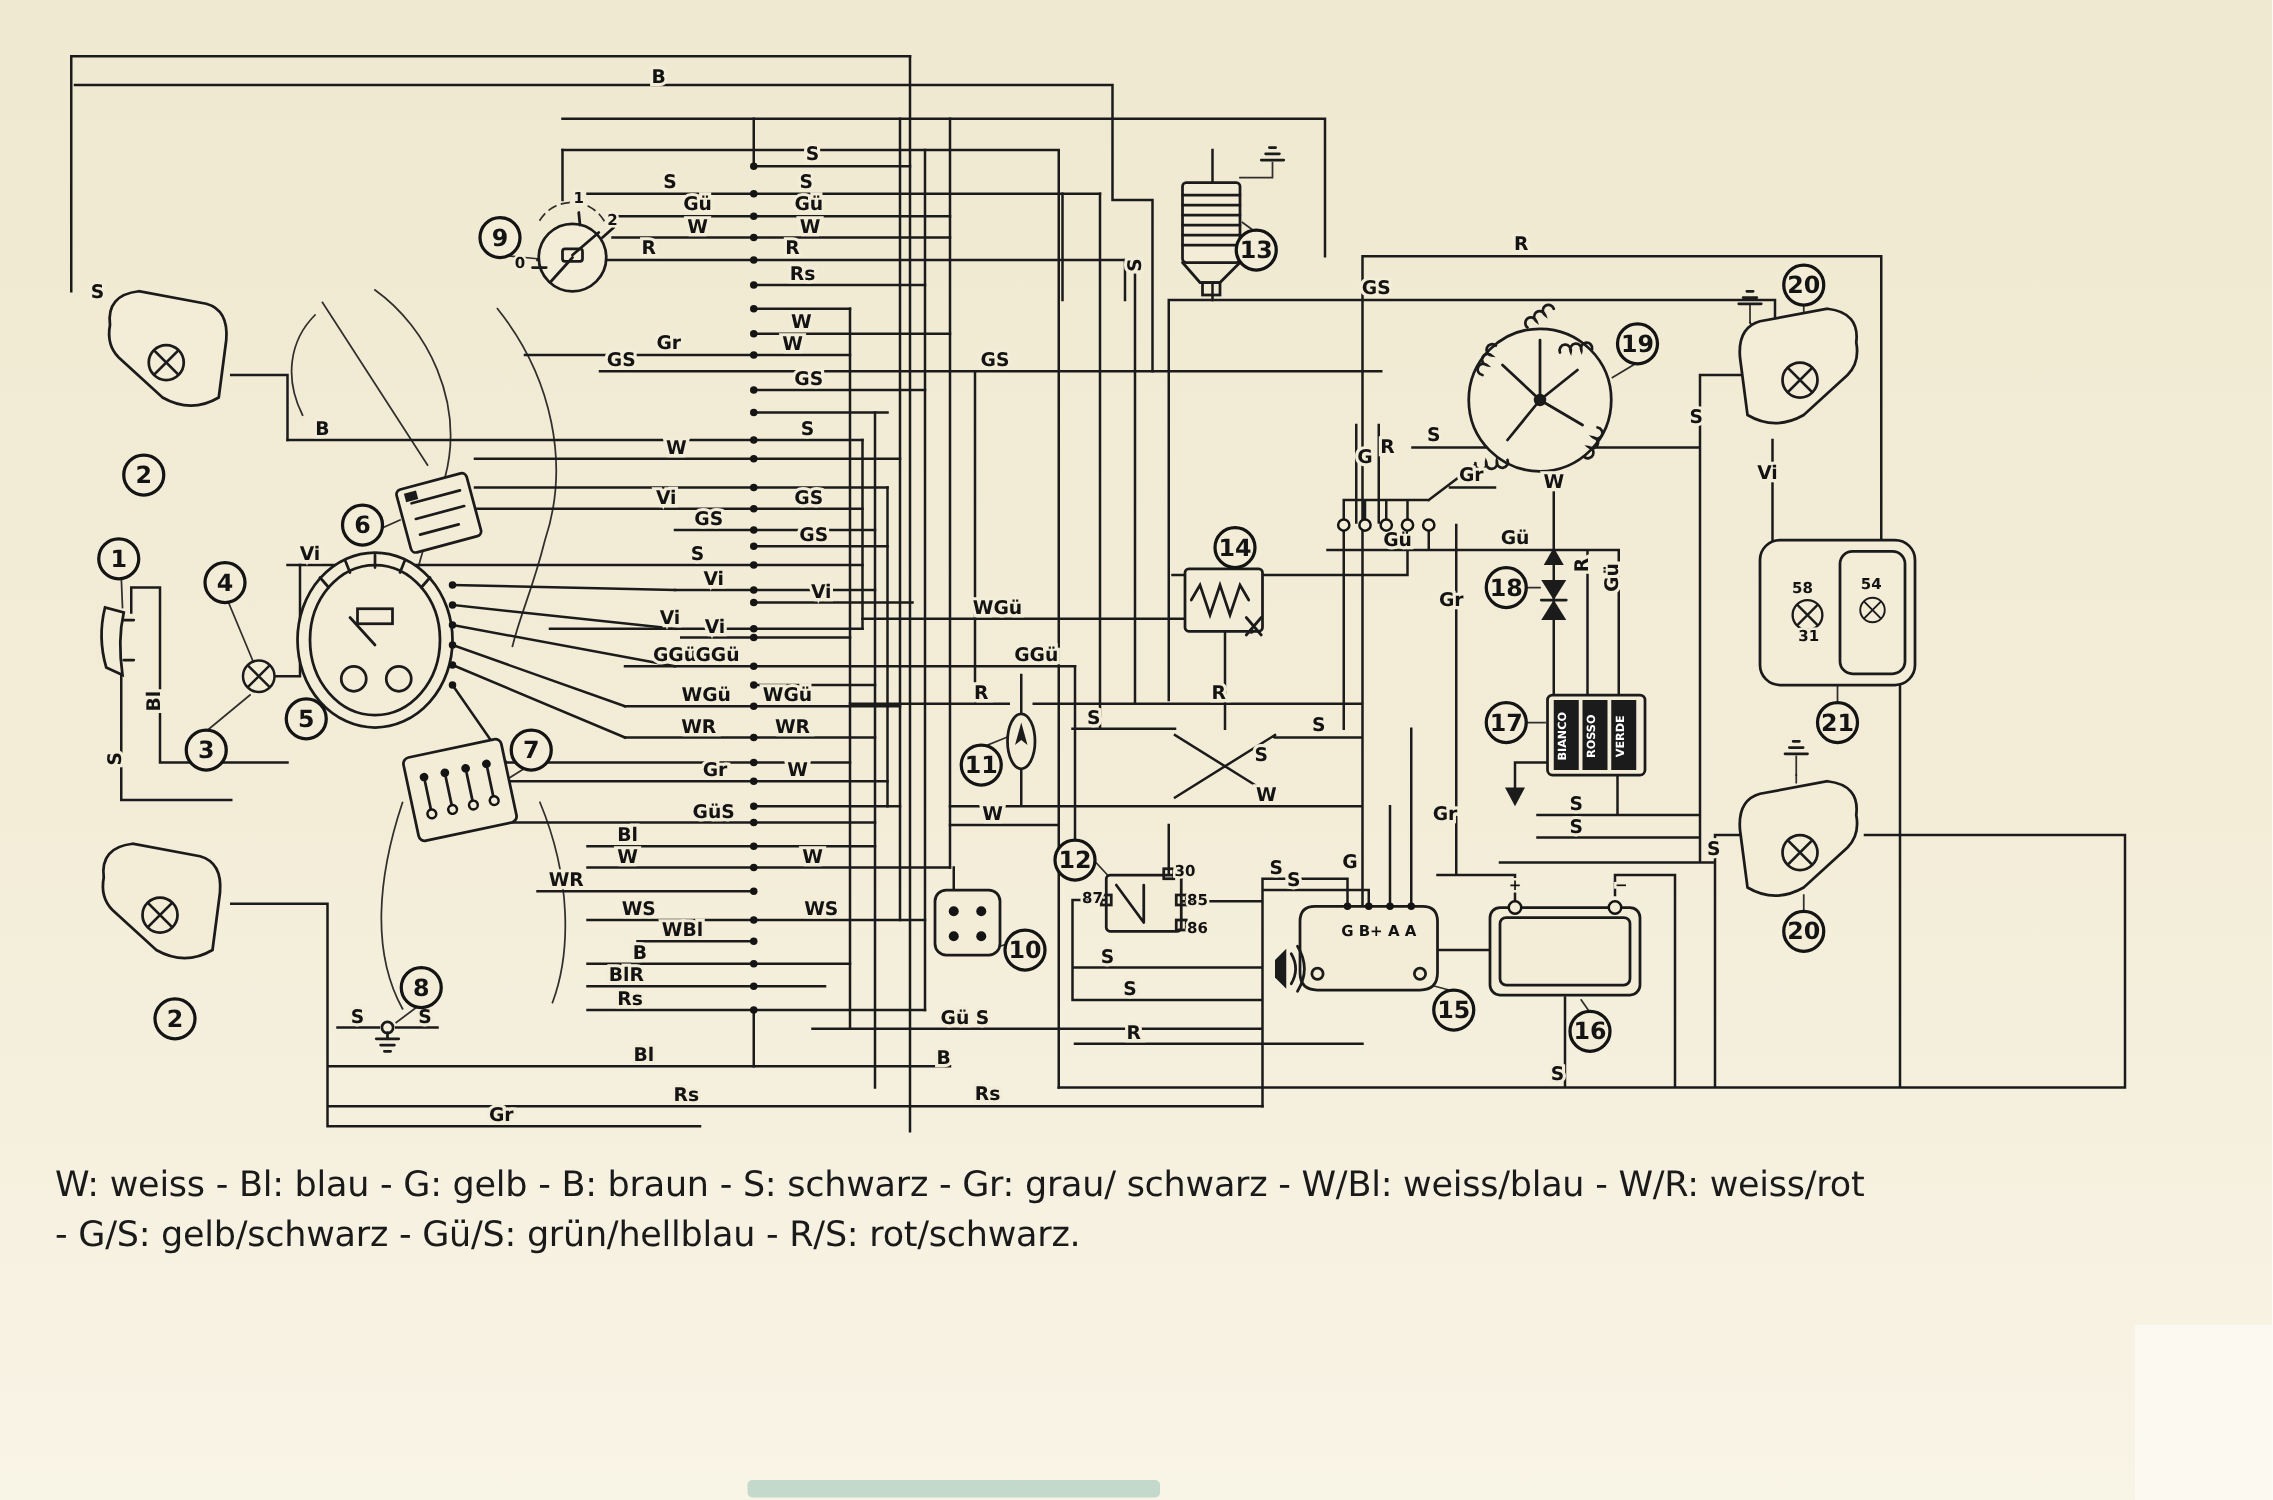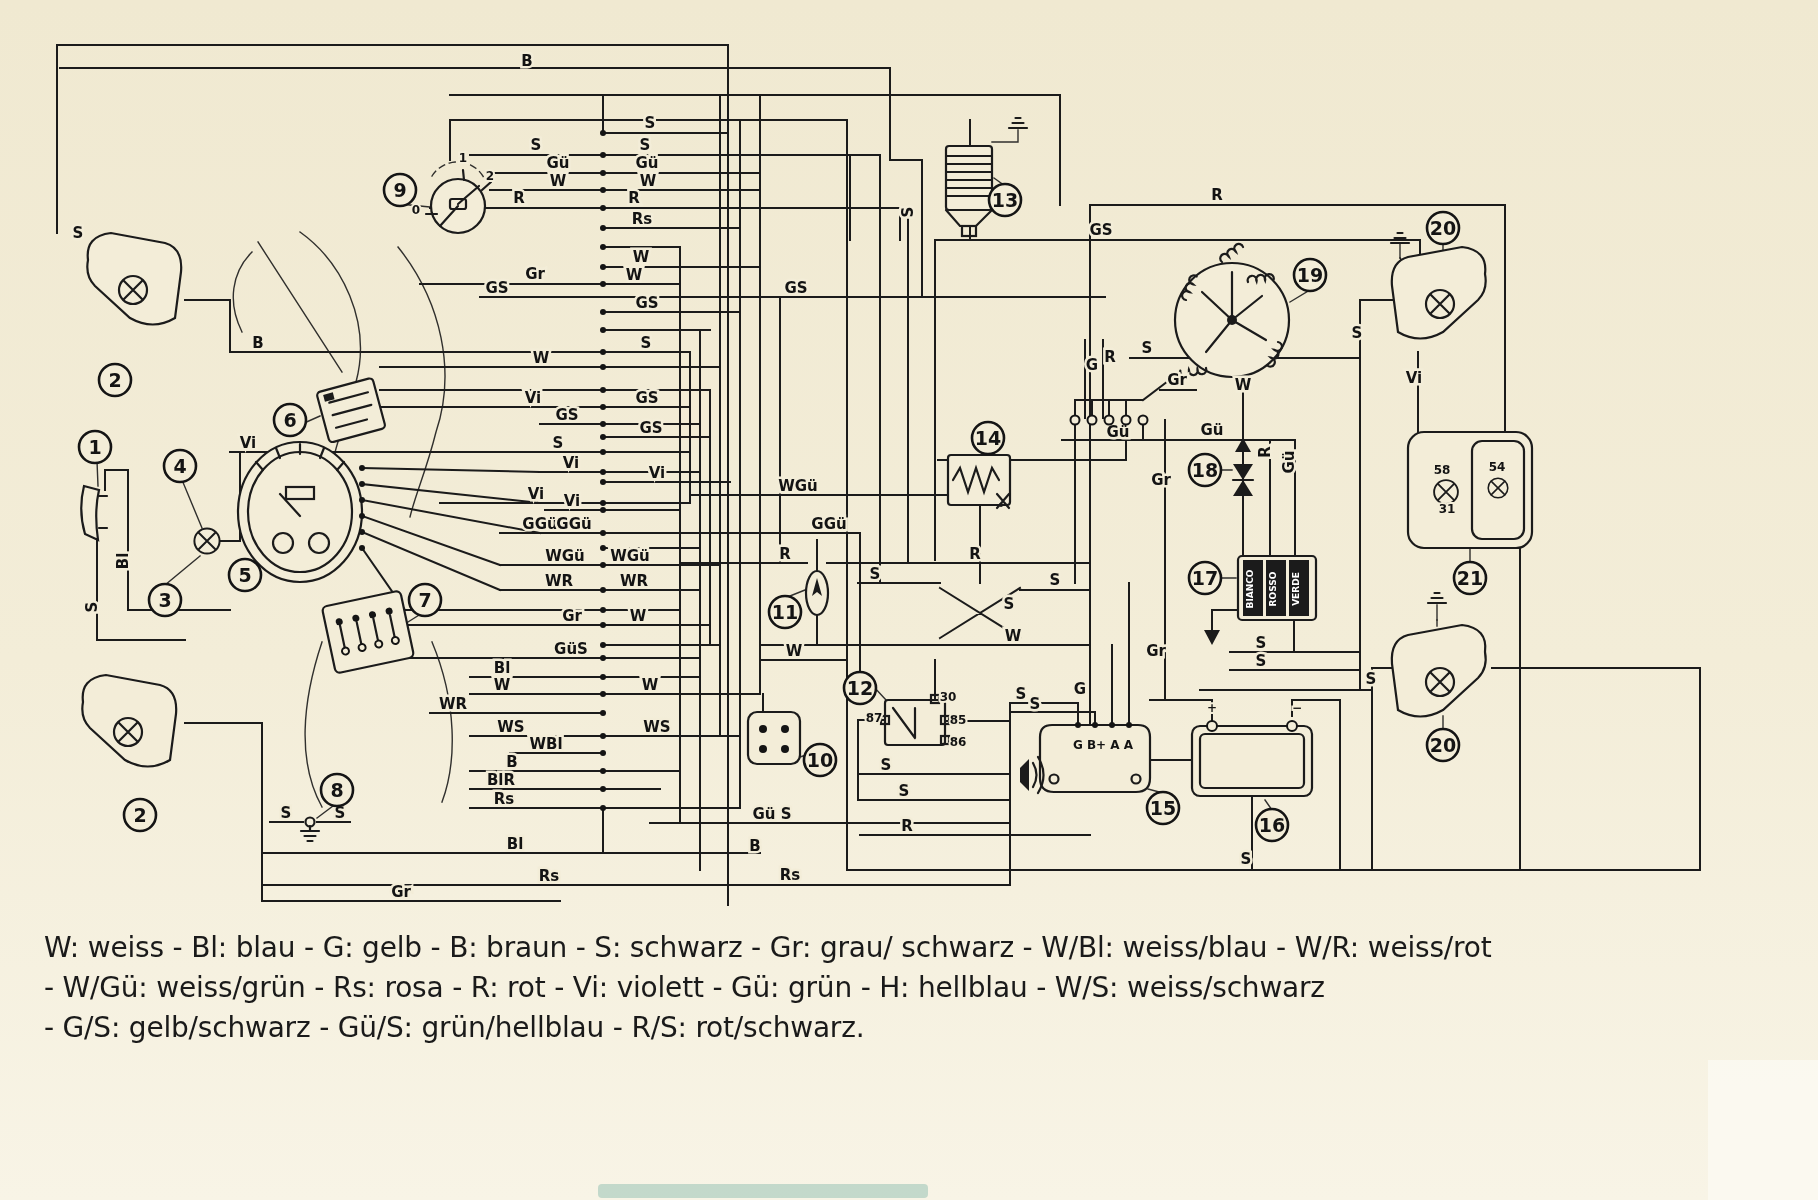--- a/index.html
+++ b/index.html
@@ -473,20 +473,19 @@
         <circle cx="1075" cy="420" r="4.5" class="ring"></circle>
         <circle cx="1092" cy="420" r="4.5" class="ring"></circle>
         <circle cx="1109" cy="420" r="4.5" class="ring"></circle>
         <circle cx="1126" cy="420" r="4.5" class="ring"></circle>
         <circle cx="1143" cy="420" r="4.5" class="ring"></circle>
       </g>
 </svg>
 
 <div class="legend">
   <div>W: weiss - Bl: blau - G: gelb - B: braun - S: schwarz - Gr: grau/ schwarz - W/Bl: weiss/blau - W/R: weiss/rot</div>
-  <div>- W/Gü: weiss/grün - Rs: rosa - R: rot - Vi: violett - Gü: grün - H: hellblau - W/S: weiss/schwarz</div>
   <div>- G/S: gelb/schwarz - Gü/S: grün/hellblau - R/S: rot/schwarz.</div>
 </div>
 
 <div class="artifact-teal"></div>
 <div class="artifact-corner"></div>
 
 </div>
 
 </body></html>

